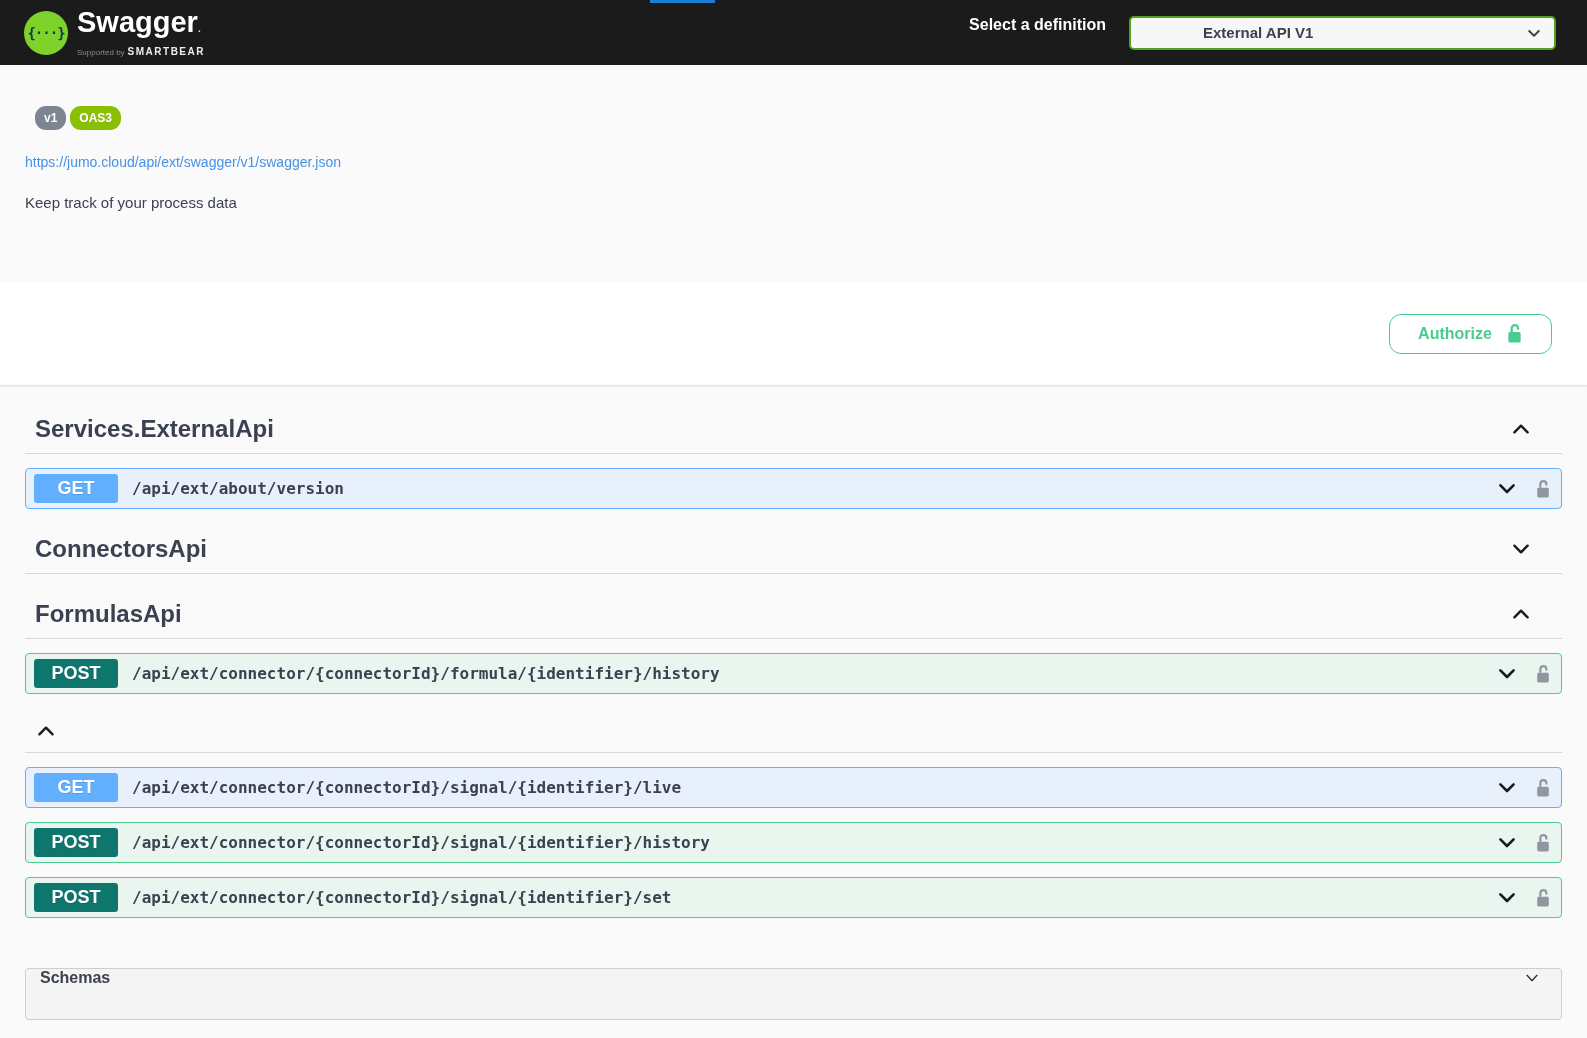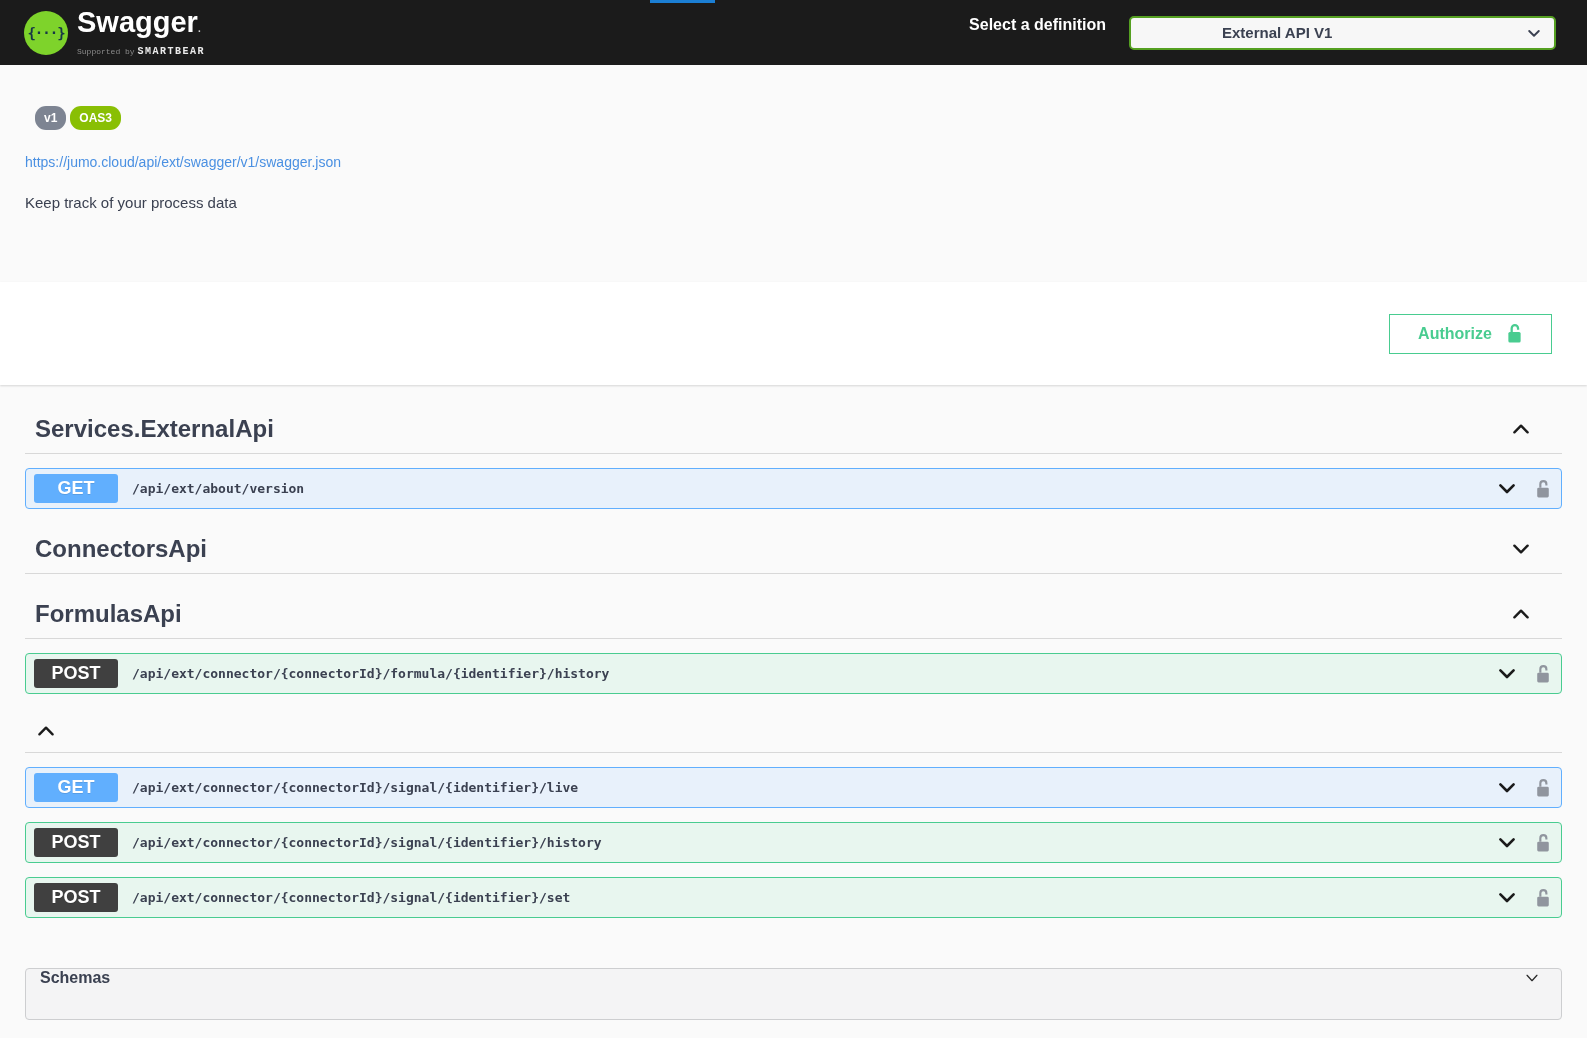--- a/index.html
+++ b/index.html
@@ -19,28 +19,28 @@
   .tab-strip { position:absolute; top:0; left:650px; width:65px; height:3px; background:#1b7fd4; }
   .brand { display:flex; align-items:center; gap:9px; }
   .logo-circle {
     width:44px; height:44px; border-radius:50%; background:#7ed32b;
     color:#173647; display:flex; align-items:center; justify-content:center;
     font-family:"DejaVu Sans Mono", monospace; font-weight:bold; font-size:14px; letter-spacing:-1px;
   }
   .brand-text { display:flex; flex-direction:column; line-height:1; }
   .brand-name { color:#ffffff; font-size:29px; font-weight:bold; }
   .brand-name .tm { font-size:10px; vertical-align:baseline; color:#cfcfcf; }
-  .supported { margin-top:10px; font-size:8px; color:#8a8a8a;font-family:Liberation Mono, monospace; }
+  .supported { margin-top:10px; font-size:8px; color:#8a8a8a; }
   .supported .smartbear { color:#ececec; font-weight:bold; font-size:10px; letter-spacing:1.5px; margin-left:3px; }
 
   .definition { display:flex; gap:23px; }
   .definition-label { color:#ffffff; font-weight:bold; font-size:16px; }
   .definition-select {
     width:427px; height:34px; background:#f7f7f7; border:2px solid #55a021;
-    border-radius:5px; display:flex; align-items:center; cursor:pointer;padding-left:19px;
+    border-radius:5px; display:flex; align-items:center; cursor:pointer;
   }
   .definition-select .value { margin-left:72px; font-weight:bold; font-size:15px; color:#3b4151; }
   .definition-select .chev { margin-left:auto; margin-right:12px; display:flex; }
 
   
   .info-section { background:#fafafa; height:217px; padding:36px 25px 0; }
   .title-row { display:flex; align-items:flex-start; }
   .api-title { margin:0; font-size:36px; line-height:1.2; font-weight:bold; color:#3b4151; }
   .pill {
     color:#fff; font-weight:bold; font-size:12px; line-height:1;
@@ -51,21 +51,21 @@
   .spec-url { display:inline-block; margin-top:24px; font-size:14px; color:#4a90e2; text-decoration:none; }
   .description { margin-top:23px; font-size:15px; color:#3b4151; }
 
   
   .scheme-container {
     background:#ffffff; height:103px; box-shadow:0 1px 2px 0 rgba(0,0,0,.15);
     display:flex; align-items:center; justify-content:flex-end; padding:0 35px;
   }
   .authorize-btn {
     width:163px; height:40px; background:transparent;
-    border:1px solid #49cc90; border-radius:0; color:#49cc90;
+    border:1px solid #49cc90; border-radius:12px; color:#49cc90;
     font-family:"Liberation Sans", sans-serif; font-weight:bold; font-size:16px;
     display:flex; align-items:center; justify-content:center; gap:14px; cursor:pointer;
   }
 
   
   .operations { padding:20px 25px 0; }
   .opblock-tag {
     display:flex; align-items:center; padding:10px 30px 10px 10px;
     border-bottom:1px solid #d8d8d8; cursor:pointer;gap:32px;
   }
@@ -79,24 +79,24 @@
   }
   .opblock.get  { background:#e8f1fb; border:1px solid #61affe; }
   .opblock.post { background:#e8f6ef; border:1px solid #49cc90; }
   .method-badge {
     min-width:84px; height:29px; padding:0 8px; border-radius:3px;
     color:#fff; font-weight:bold; font-size:18px;
     display:flex; align-items:center; justify-content:center;
     text-shadow:0 1px 0 rgba(0,0,0,.1);
   }
   .opblock.get  .method-badge { background:#61affe; }
-  .opblock.post .method-badge { background:#404040; }
+  .opblock.post .method-badge { background:#0f766e; }
   .op-path {
     flex:1; margin-left:14px; font-family:"DejaVu Sans Mono", monospace;
-    font-weight:bold; font-size:13px; color:#3b4151;
+    font-weight:bold; font-size:16px; color:#3b4151;
   }
   .op-chevron { display:flex; margin-right:16px; cursor:pointer; }
   .op-lock { display:flex; cursor:pointer; }
 
   
   .schemas {
     margin:50px 25px 0; height:52px; background:#f4f4f5;
     border:1px solid #cdced0; border-radius:4px;
     display:flex; align-items:flex-start; padding:0 20px 0 14px; cursor:pointer;
   }

